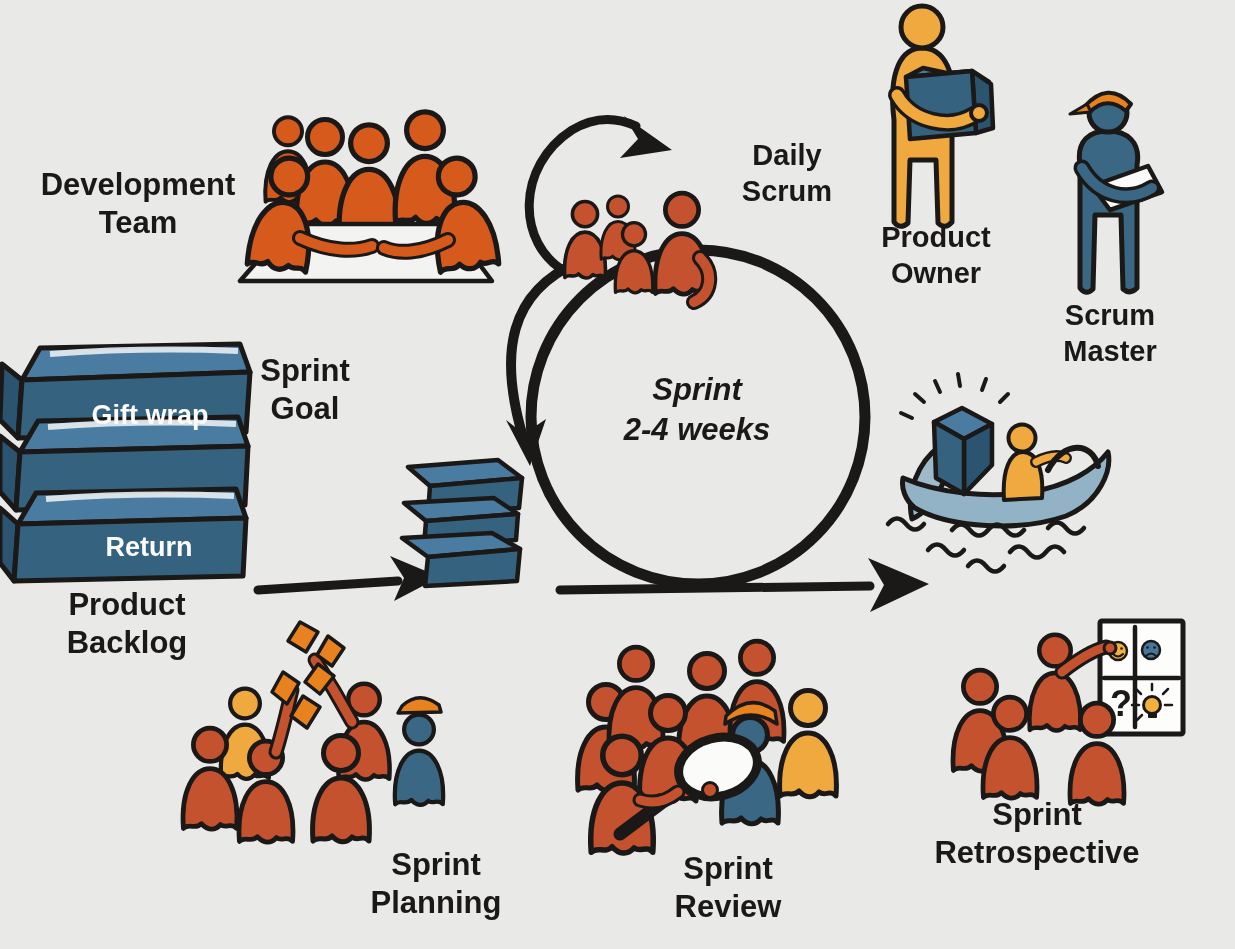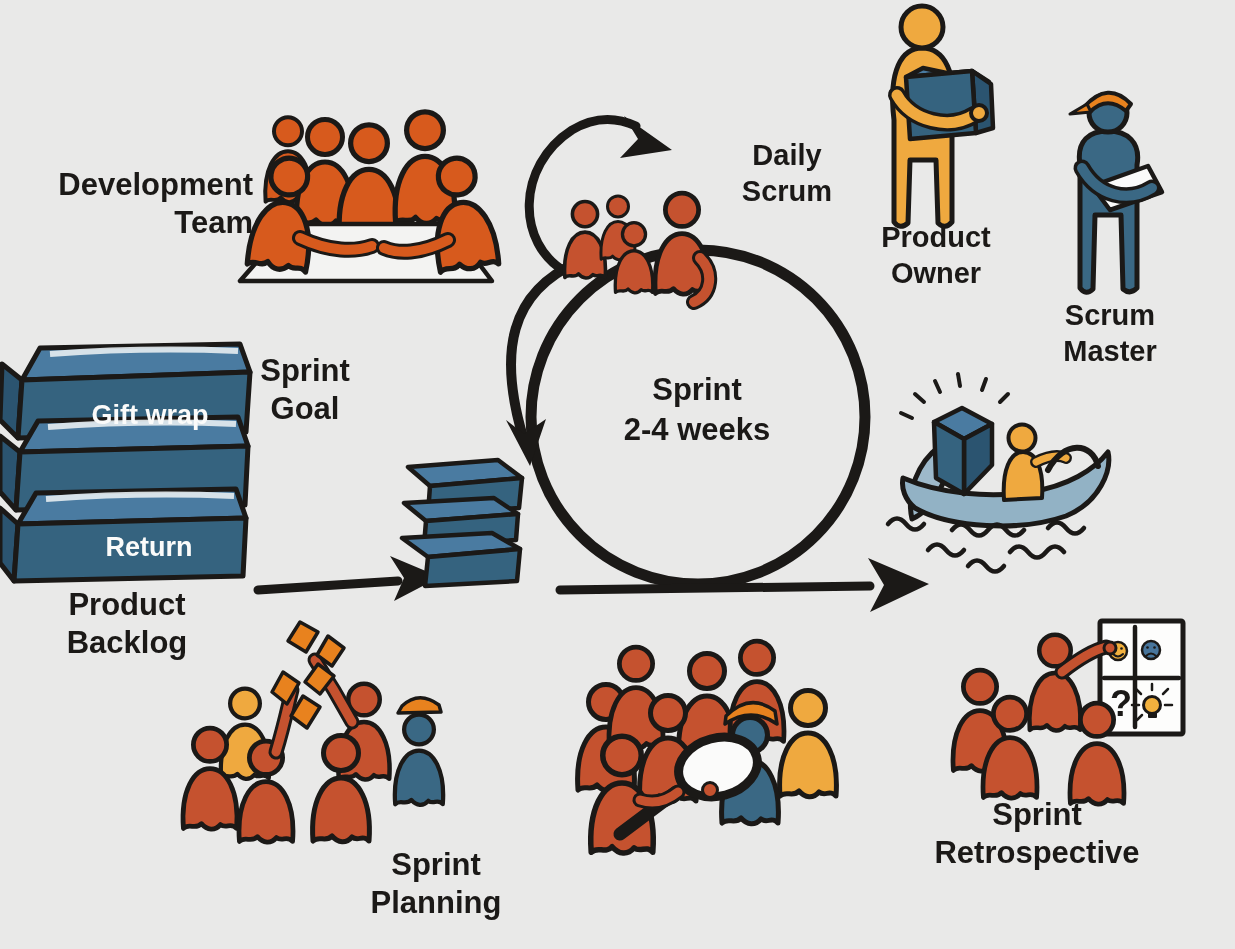--- a/index.html
+++ b/index.html
@@ -14,21 +14,21 @@
     text-align:center;color:#1b1917;font-weight:700;
     line-height:1.24;font-size:31px;white-space:normal;
   }
   .lbl.small{font-size:29px;}
   .box-lbl{
     position:absolute;transform:translateX(-50%);
     text-align:center;color:#fbfbfa;font-weight:700;font-size:27px;
   }
   .loop-lbl{
     position:absolute;transform:translateX(-50%);
-    text-align:center;color:#1b1917;font-weight:700;font-size:31px;line-height:1.3;
+    text-align:center;color:#1b1917;font-weight:700;font-size:31px;line-height:1.3;font-style:italic;
   }
 </style>
 </head>
 <body>
 
 <div class="canvas">
 
 <svg width="1235" height="949" viewBox="0 0 1235 949">
   <defs>
     <g id="person" stroke="#1b1917" stroke-width="5" stroke-linejoin="round">
@@ -235,31 +235,32 @@
     <use href="#person" transform="translate(980,721) scale(0.95)" fill="#c5522f"></use>
     <use href="#person" transform="translate(1055,683) scale(0.9)" fill="#c5522f"></use>
     <use href="#person" transform="translate(1010,748) scale(0.95)" fill="#c5522f"></use>
     <use href="#person" transform="translate(1097,754) scale(0.95)" fill="#c5522f"></use>
     <path d="M 1062 672 C 1080 658 1094 650 1106 647" stroke="#1b1917" stroke-width="15" stroke-linecap="round" fill="none"></path>
     <path d="M 1062 672 C 1080 658 1094 650 1106 647" stroke="#c5522f" stroke-width="9" stroke-linecap="round" fill="none"></path>
     <circle cx="1110" cy="648" r="6" fill="#c5522f" stroke="#1b1917" stroke-width="3"></circle>
   </g>
 </svg>
 
-<div class="lbl" style="left:138px;top:166px;width:230px;text-align:right;">Development Team</div>
+<div class="lbl" style="left:138px;top:166px;width:230px;">Development Team</div>
 <div class="lbl small" style="left:787px;top:138px;width:130px;">Daily Scrum</div>
 <div class="lbl small" style="left:936px;top:220px;width:150px;">Product Owner</div>
 <div class="lbl small" style="left:1110px;top:298px;width:140px;">Scrum Master</div>
 <div class="lbl" style="left:305px;top:352px;width:112px;">Sprint Goal</div>
 <div class="lbl" style="left:127px;top:586px;width:172px;">Product Backlog</div>
 
 <div class="loop-lbl" style="left:697px;top:370px;width:220px;">
   <span style="display:block;">Sprint</span>
   <span style="display:block;">2-4 weeks</span>
 </div>
 
 <div class="lbl" style="left:436px;top:846px;width:200px;">Sprint Planning</div>
+<div class="lbl" style="left:728px;top:850px;width:180px;">Sprint Review</div>
 <div class="lbl" style="left:1037px;top:796px;width:290px;">Sprint Retrospective</div>
 
 <div class="box-lbl" style="left:150px;top:400px;width:210px;">Gift wrap</div>
 <div class="box-lbl" style="left:149px;top:532px;width:210px;">Return</div>
 
 </div>
 
 </body></html>

